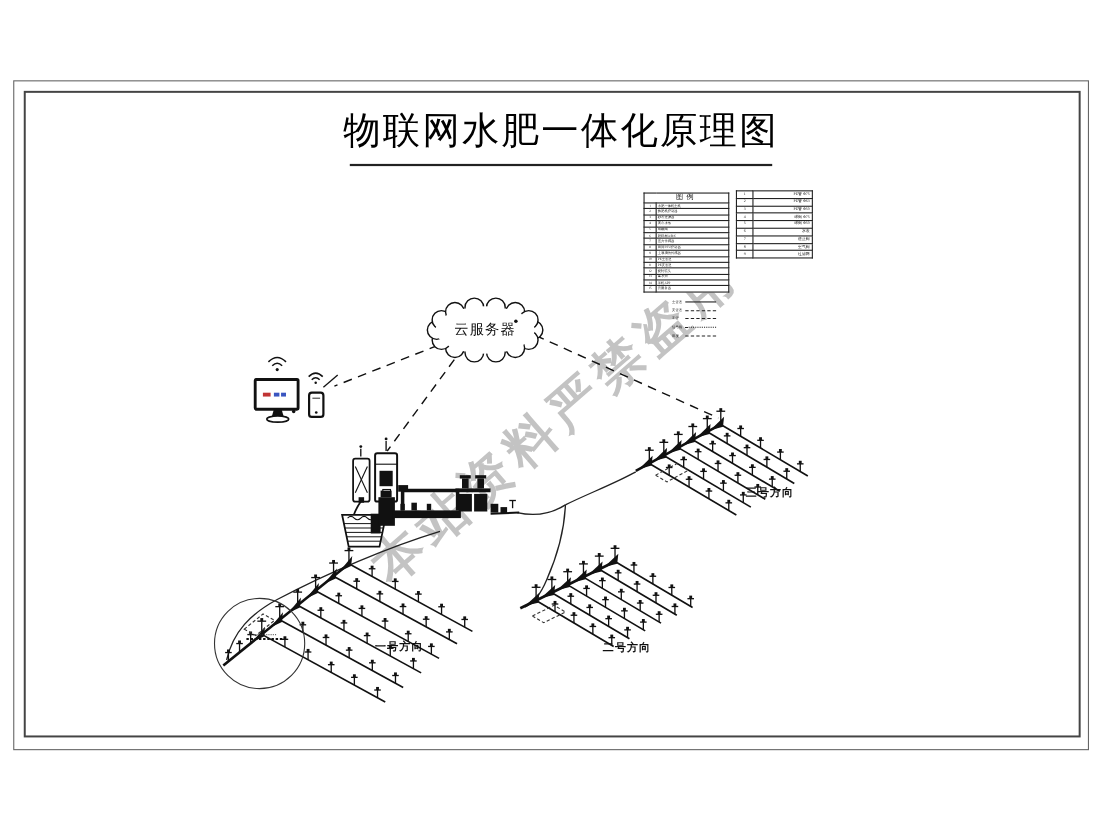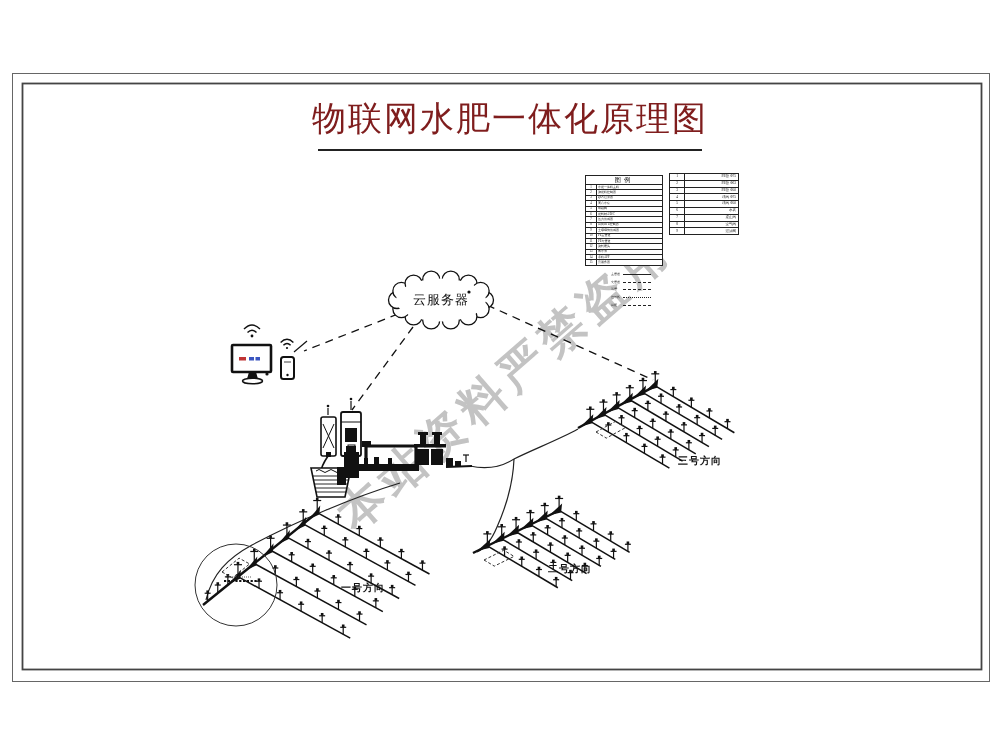--- a/index.html
+++ b/index.html
@@ -4,21 +4,21 @@
 <style>
   html,body{margin:0;padding:0;background:#fff;}
   .page{position:relative;width:1000px;height:750px;background:#ffffff;overflow:hidden;
         font-family:"Liberation Serif","DejaVu Serif",serif;color:#111;}
   .watermark{position:absolute;left:505px;top:382px;transform:translate(-50%,-50%) rotate(-41deg);
         font-size:46px;font-weight:bold;letter-spacing:7px;color:#b9b9b9;opacity:.85;
         white-space:nowrap;z-index:1;}
   svg.drawing{position:absolute;left:0;top:0;z-index:2;}
   .overlay{position:absolute;z-index:3;}
   .title{left:510px;top:96px;transform:translateX(-50%);font-size:34px;letter-spacing:2px;
-        white-space:nowrap;color:#7f1d1d;}
+        white-space:nowrap;color:#000000;}
   .title-underline{left:318px;top:149px;width:384px;height:0;border-top:2px solid #222;}
   .cloud-label{left:441px;top:300px;transform:translate(-50%,-50%);font-size:13px;
         letter-spacing:1px;white-space:nowrap;}
   .field-label{font-size:10px;font-weight:bold;letter-spacing:1px;white-space:nowrap;}
   table.tbl{position:absolute;z-index:3;border-collapse:collapse;background:#fff;}
   table.tbl td{border:0.5px solid #222;line-height:1;padding:0 1px;color:#111;
         font-family:"Liberation Serif",serif;}
   table.tbl-main{left:585px;top:175px;width:78px;}
   table.tbl-main td{font-size:3px;height:4.4px;overflow:hidden;}
   table.tbl-main td.hdr{font-size:6.5px;height:8px;text-align:center;letter-spacing:3px;}
@@ -620,15 +620,15 @@
         <span class="ll">信号线</span>
         <span class="ld" style="border-top-style: dotted;"></span>
       </div>
       <div class="line-row">
         <span class="ll">田埂</span>
         <span class="ld" style="border-top-style: dashed;"></span>
       </div>
     </div>
 
   <div class="overlay field-label" style="left:341px;top:581px">一号方向</div>
-  <div class="overlay field-label" style="left:548px;top:562px">二号方向</div>
-  <div class="overlay field-label" style="left:678px;top:454px">三号方向</div>
+  <div class="overlay field-label" style="left:548px;top:582px">二号方向</div>
+  <div class="overlay field-label" style="left:678px;top:441px">三号方向</div>
 </div>
 
 </body></html>

